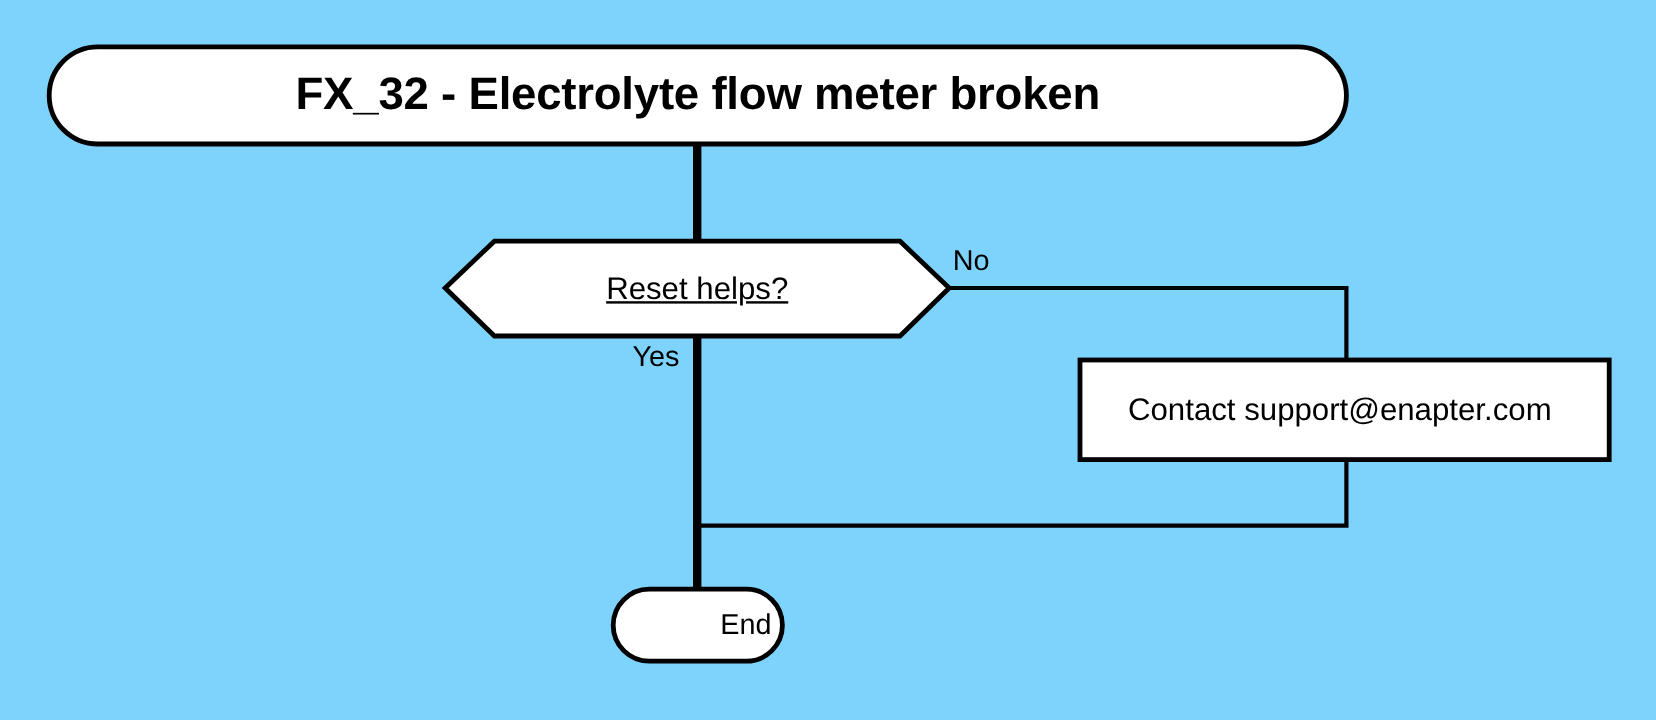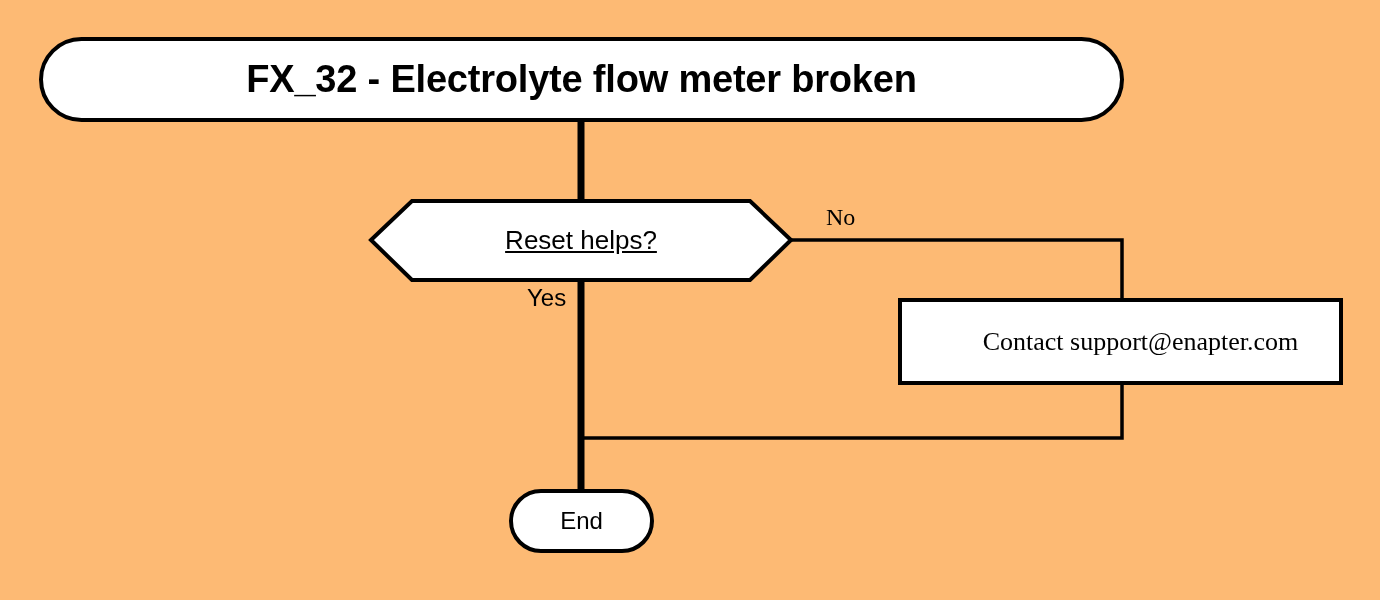--- a/index.html
+++ b/index.html
@@ -11,21 +11,21 @@
     width: 1380px;
     height: 600px;
     background: #c3cefc;
     font-family: "Liberation Sans", sans-serif;
     overflow: hidden;
   }
   #flowchart-root {
     position: relative;
     width: 1380px;
     height: 600px;
-    background: #fdba74;
+    background: #7dd3fc;
   }
   #flow-svg {
     position: absolute;
     top: 0;
     left: 0;
     width: 1380px;
     height: 600px;
     display: block;
   }
   .node-label {
@@ -49,47 +49,46 @@
   #decision-label {
     left: 371px;
     top: 201px;
     width: 420px;
     height: 79px;
     font-size: 26px;
     font-weight: normal;
     text-decoration: underline;
   }
   #support-label {
-    left: 920px;
+    left: 896px;
     top: 300px;
     width: 441px;
     height: 83px;
     font-size: 26px;
     font-weight: normal;
-    font-family: Liberation Serif, serif;
   }
   #end-label {
     left: 511px;
     top: 491px;
     width: 141px;
     height: 60px;
     font-size: 24px;
     font-weight: normal;
+    padding-left: 40px;
   }
   .edge-label {
     position: absolute;
     color: #000000;
     font-size: 24px;
     white-space: nowrap;
     pointer-events: none;
   }
   #edge-label-no {
-    left: 826px;
+    left: 794px;
     top: 204px;
-    font-family: Liberation Serif, serif;
   }
   #edge-label-yes {
     left: 527px;
     top: 284px;
   }
 </style>
 </head>
 <body>
 
 <div id="flowchart-root">

